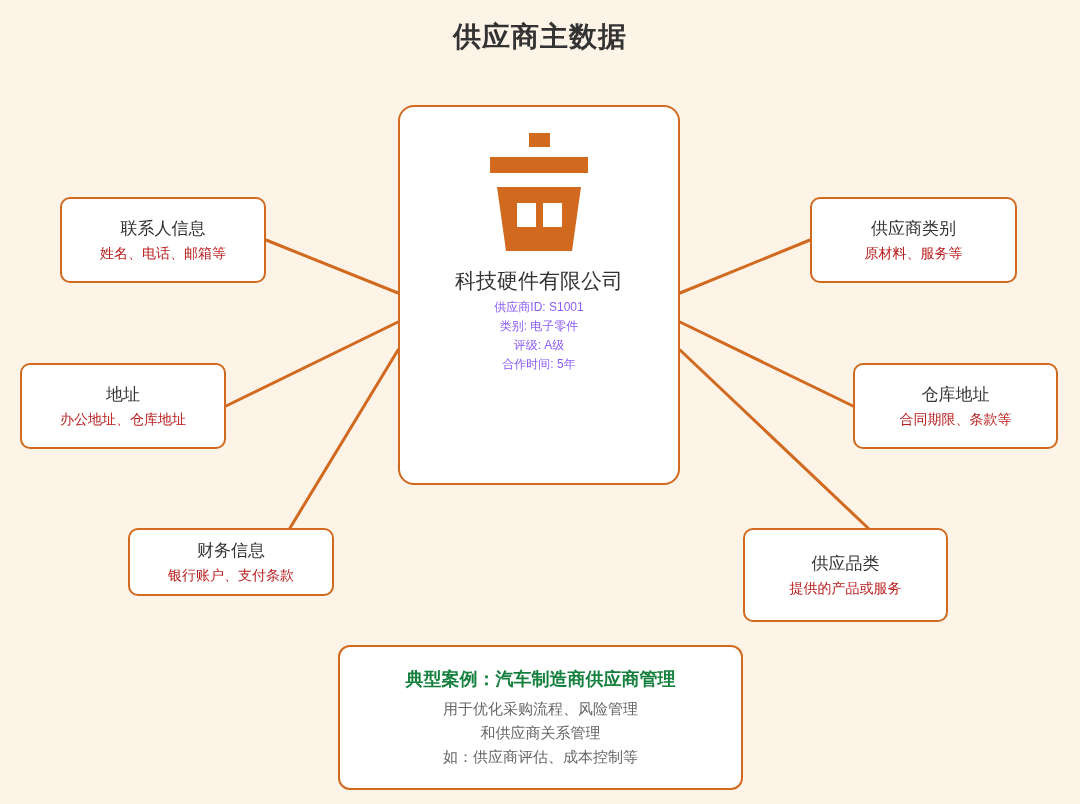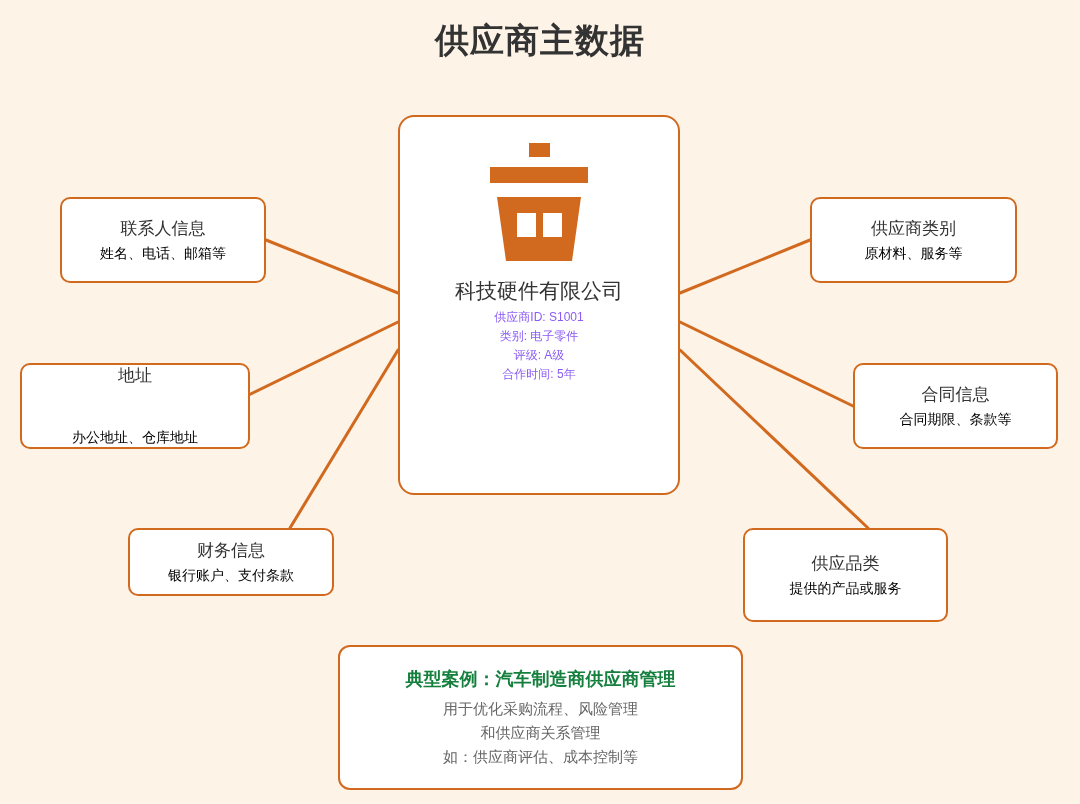--- a/index.html
+++ b/index.html
@@ -21,21 +21,21 @@
     height: 804px;
   }
 
   
   #page-title {
     position: absolute;
     left: 0;
     top: 18px;
     width: 1080px;
     text-align: center;
-    font-size: 34px;
+    font-size: 28px;
     font-weight: bold;
     color: #333333;
     letter-spacing: 1px;
   }
 
   
   #connectors {
     position: absolute;
     left: 0;
     top: 0;
@@ -57,36 +57,35 @@
     justify-content: center;
     text-align: center;
   }
   .node .n-title {
     font-size: 17px;
     color: #333333;
     line-height: 1.35;
   }
   .node .n-sub {
     font-size: 14px;
-    color: #000000;
+    color: #b91c1c;
     line-height: 1.35;
     margin-top: 3px;
   }
 
   
   #center-node {
     left: 398px;
     top: 105px;
     width: 282px;
     height: 380px;
     border-radius: 16px;
     border-width: 2px;
     justify-content: flex-start;
     padding-top: 26px;
-    margin-top: 10px;
   }
   #center-icon {
     width: 120px;
     height: 118px;
     margin-bottom: 14px;
     display: block;
   }
   #center-node .c-name {
     font-size: 21px;
     color: #333333;
@@ -94,21 +93,21 @@
     margin-bottom: 1px;
   }
   #center-node .c-line {
     font-size: 12px;
     color: #8b5cf6;
     line-height: 1.6;
   }
 
   
   #node-contact   { left: 60px;  top: 197px; width: 206px; height: 86px; }
-  #node-address   { left: 20px;  top: 363px; width: 230px; height: 86px; justify-content: space-between; }
+  #node-address   { left: 20px;  top: 363px; width: 206px; height: 86px; }
   #node-finance   { left: 128px; top: 528px; width: 206px; height: 68px; }
   #node-category  { left: 810px; top: 197px; width: 207px; height: 86px; }
   #node-contract  { left: 853px; top: 363px; width: 205px; height: 86px; }
   #node-products  { left: 743px; top: 528px; width: 205px; height: 94px; }
 
   
   #case-box {
     left: 338px;
     top: 645px;
     width: 405px;
@@ -178,21 +177,21 @@
     <div class="n-title">财务信息</div>
     <div class="n-sub">银行账户、支付条款</div>
   </div>
 
   <div class="node" id="node-category">
     <div class="n-title">供应商类别</div>
     <div class="n-sub">原材料、服务等</div>
   </div>
 
   <div class="node" id="node-contract">
-    <div class="n-title">合同信息</div>
+    <div class="n-title">仓库地址</div>
     <div class="n-sub">合同期限、条款等</div>
   </div>
 
   <div class="node" id="node-products">
     <div class="n-title">供应品类</div>
     <div class="n-sub">提供的产品或服务</div>
   </div>
 
   <div class="node" id="case-box">
     <div class="case-title">典型案例：汽车制造商供应商管理</div>

